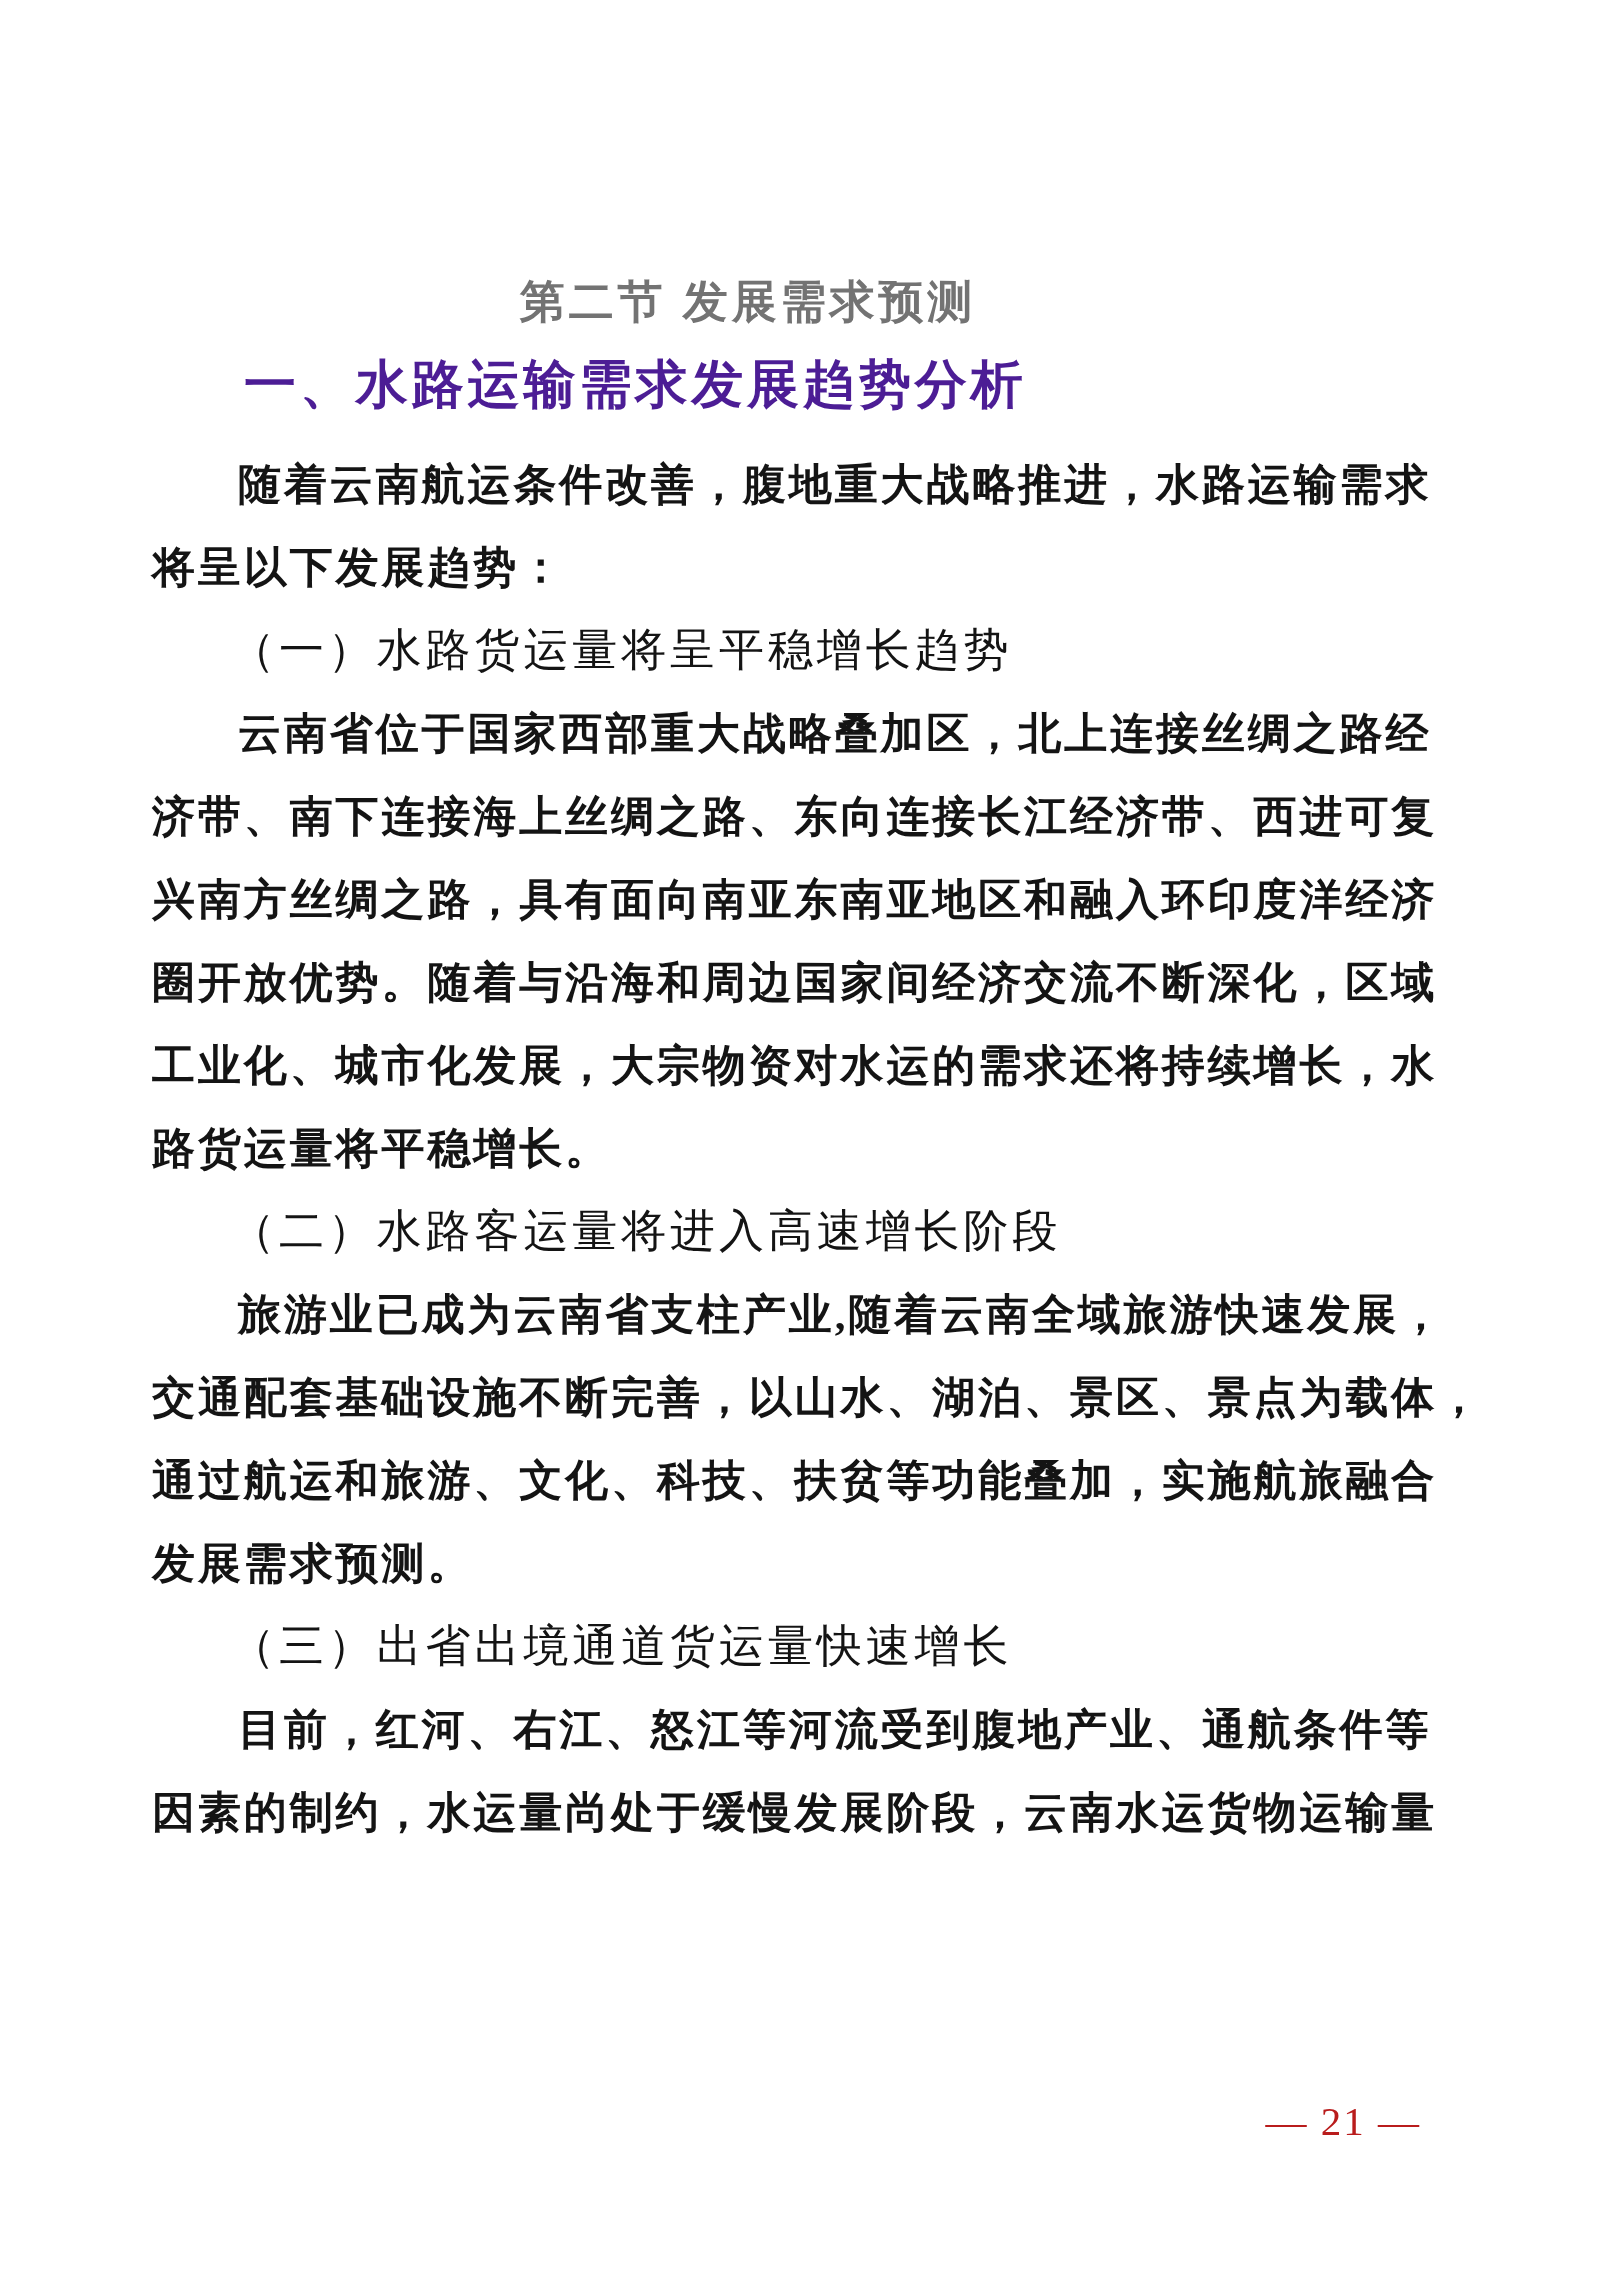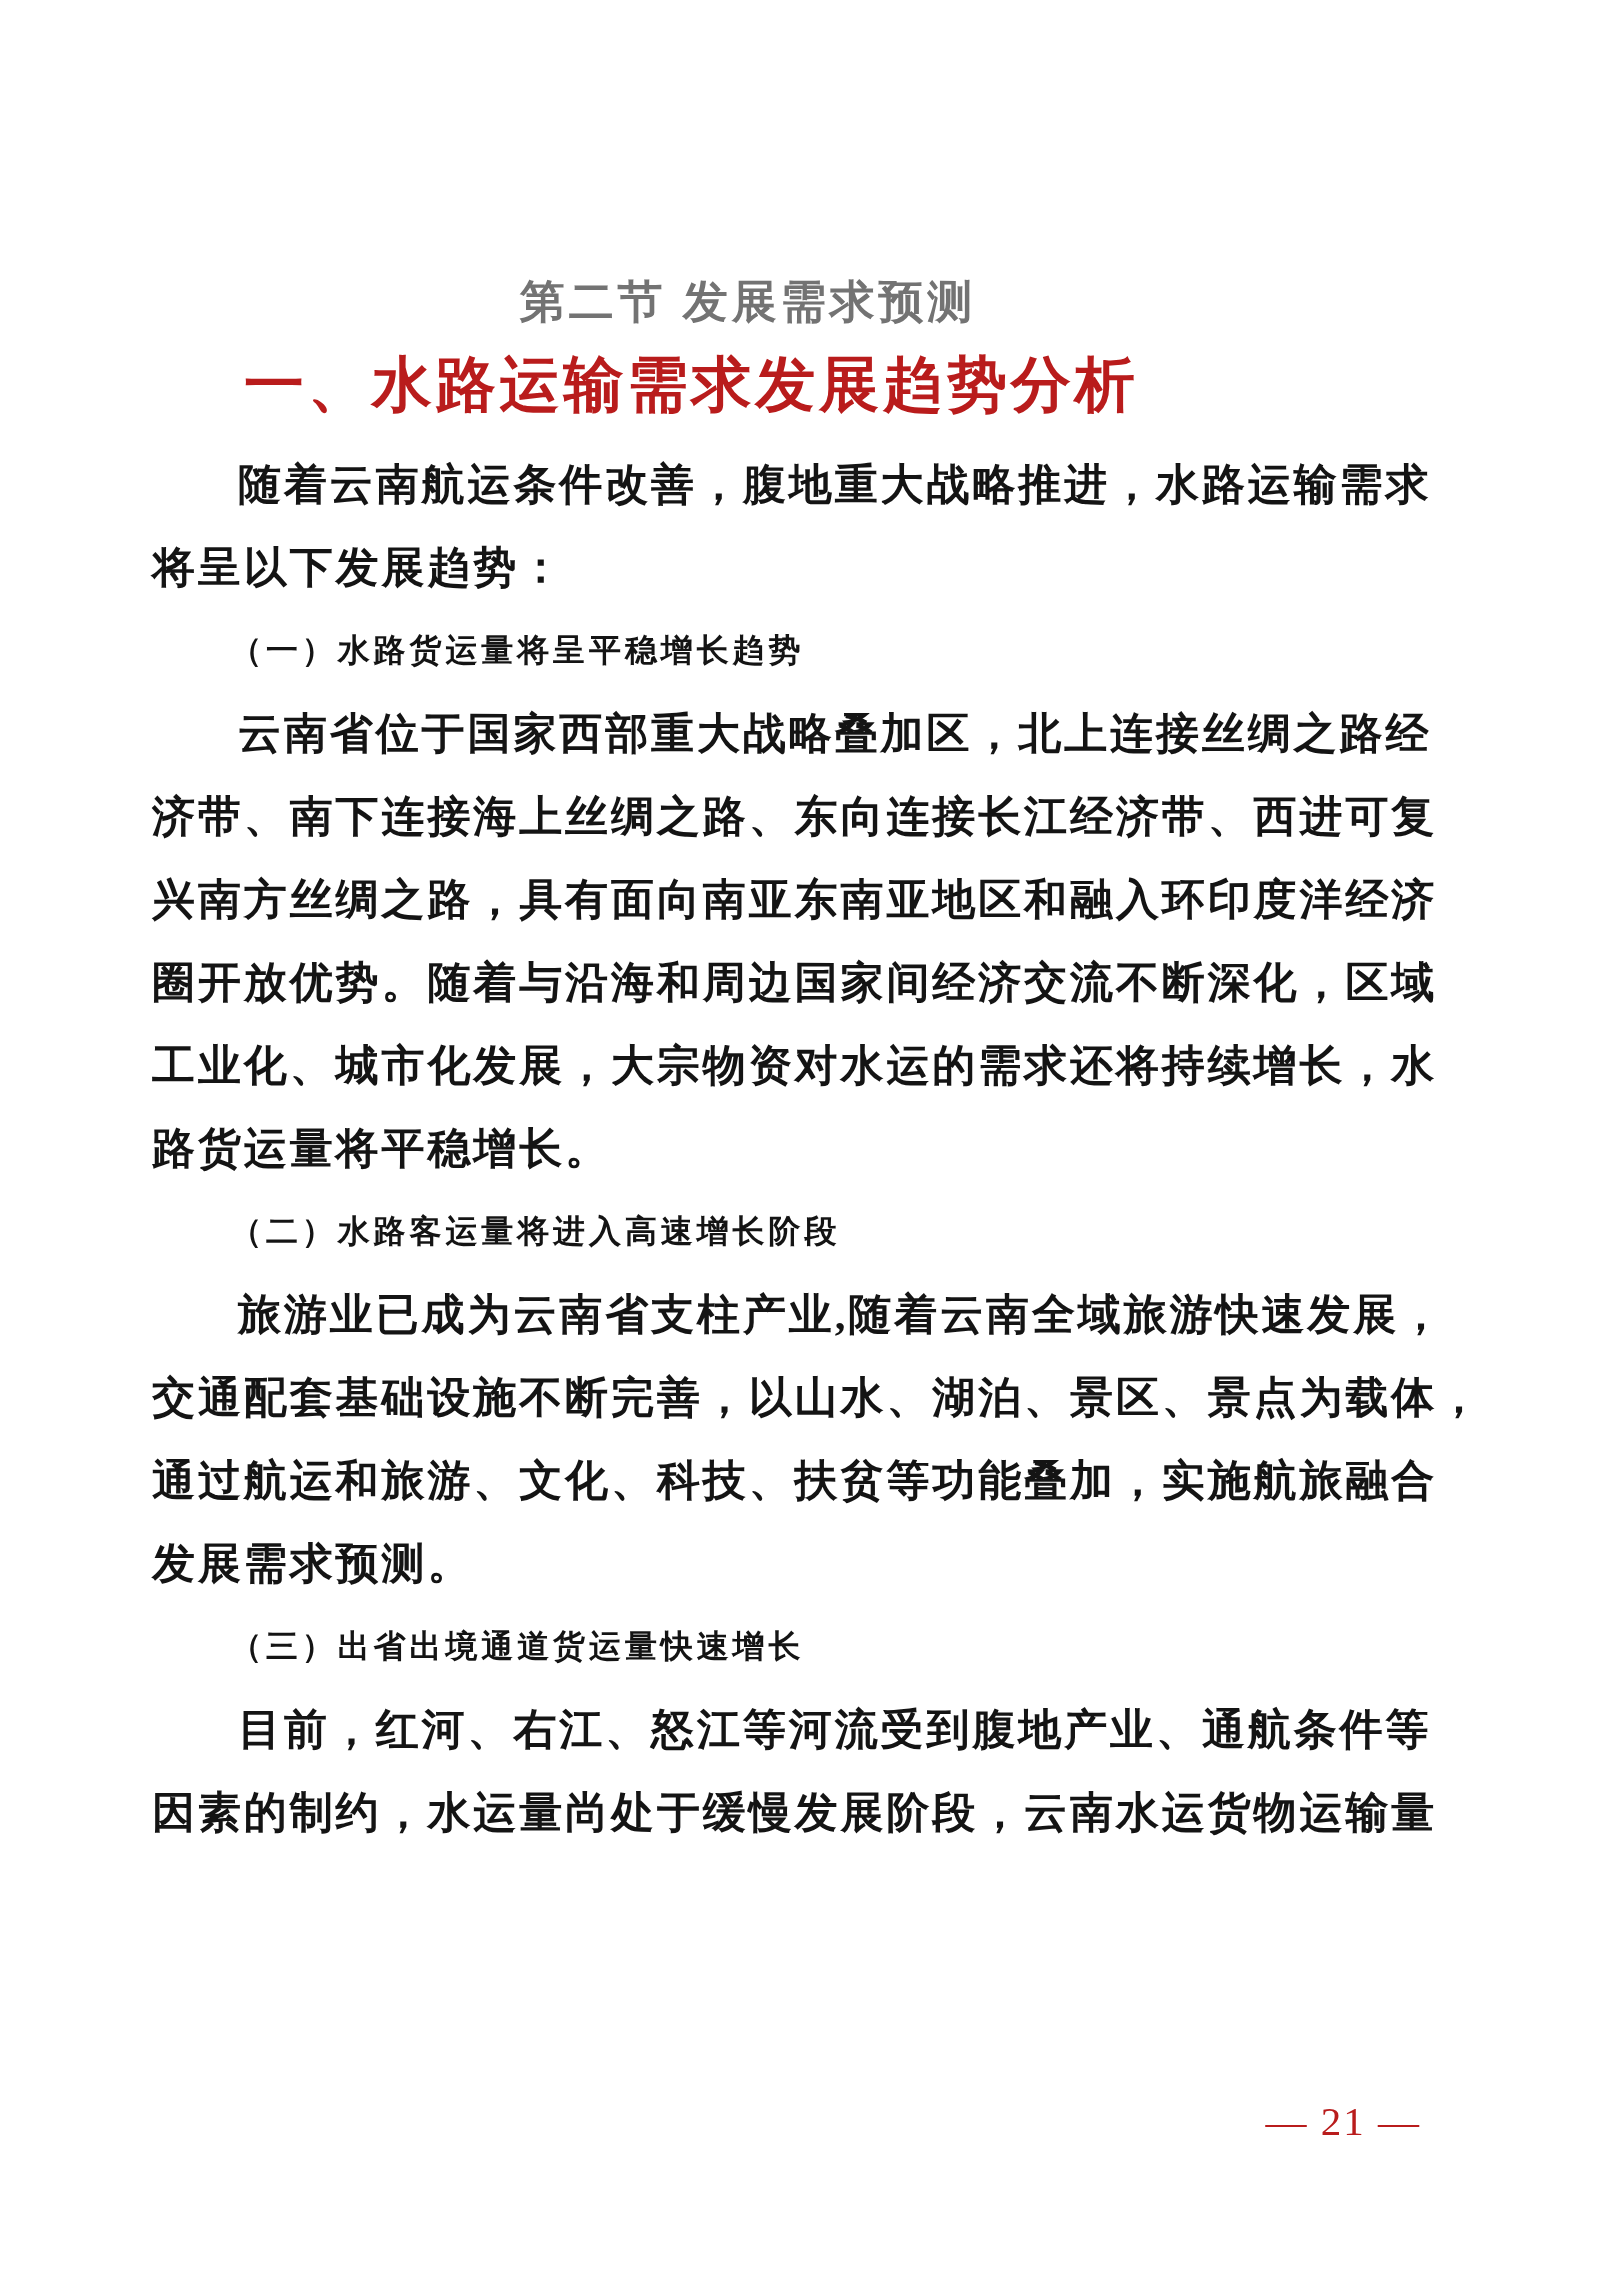--- a/index.html
+++ b/index.html
@@ -37,29 +37,29 @@
     font-weight: 700;
     font-size: 45px;
     letter-spacing: 3.9px;
     color: #737373;
   }
   .heading1 {
     padding-left: 92px;
     margin-bottom: 16.7px;
     font-family: "Liberation Sans", sans-serif;
     font-weight: 700;
-    font-size: 60px;
+    font-size: 52px;
     letter-spacing: 3.9px;
-    color: #b91c1c;
+    color: #4c1d95;
   }
   .subheading {
     padding-left: 78px;
     font-family: "Liberation Serif", serif;
-    font-weight: 700;
-    font-size: 32px;
+    font-weight: 400;
+    font-size: 45px;
     letter-spacing: 3.9px;
   }
   .para_first {
     padding-left: 86px;
     font-family: "Liberation Serif", serif;
     font-size: 43px;
     letter-spacing: 2.9px;
   }
   .para {
     font-family: "Liberation Serif", serif;

